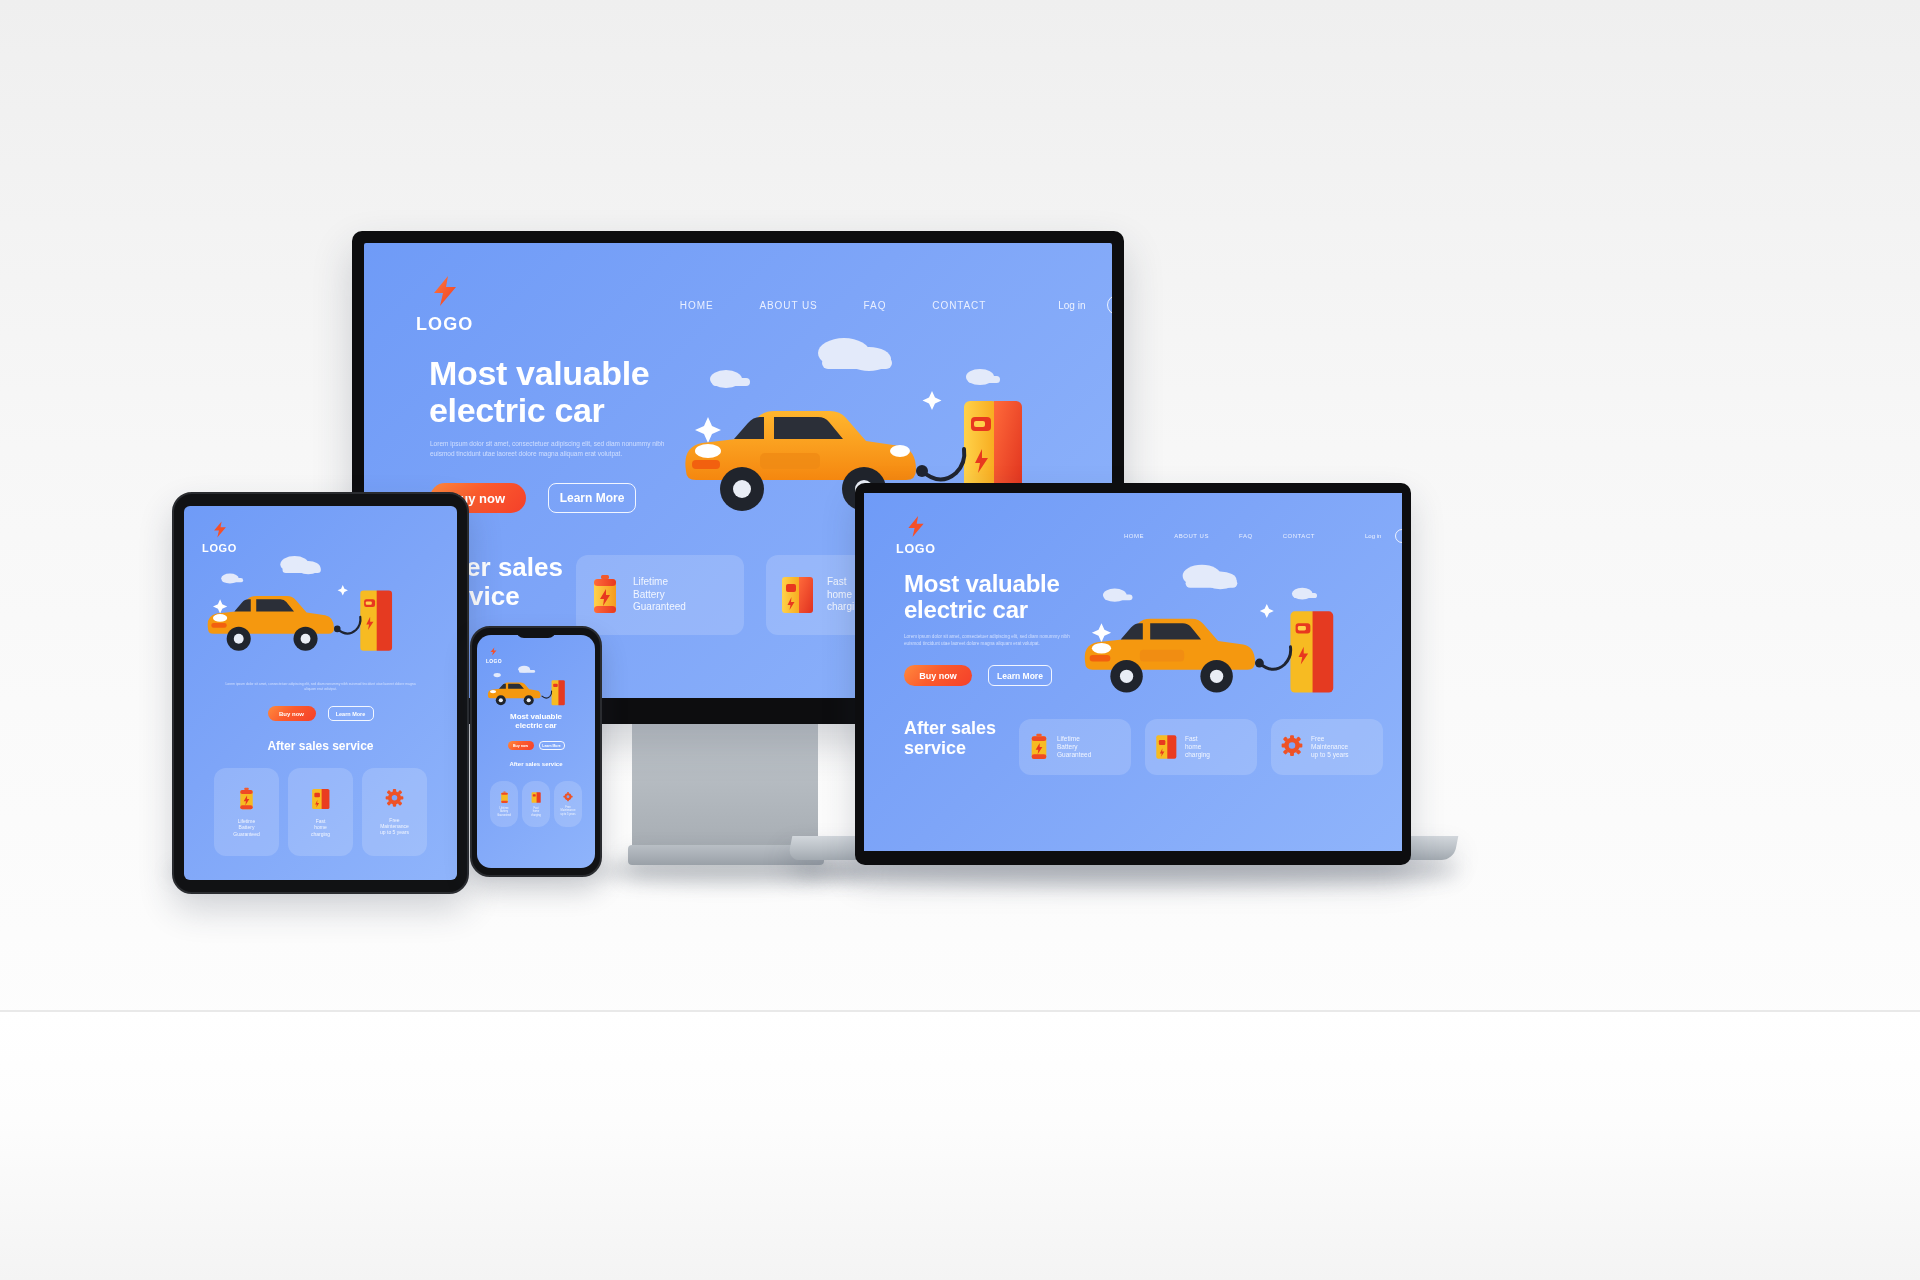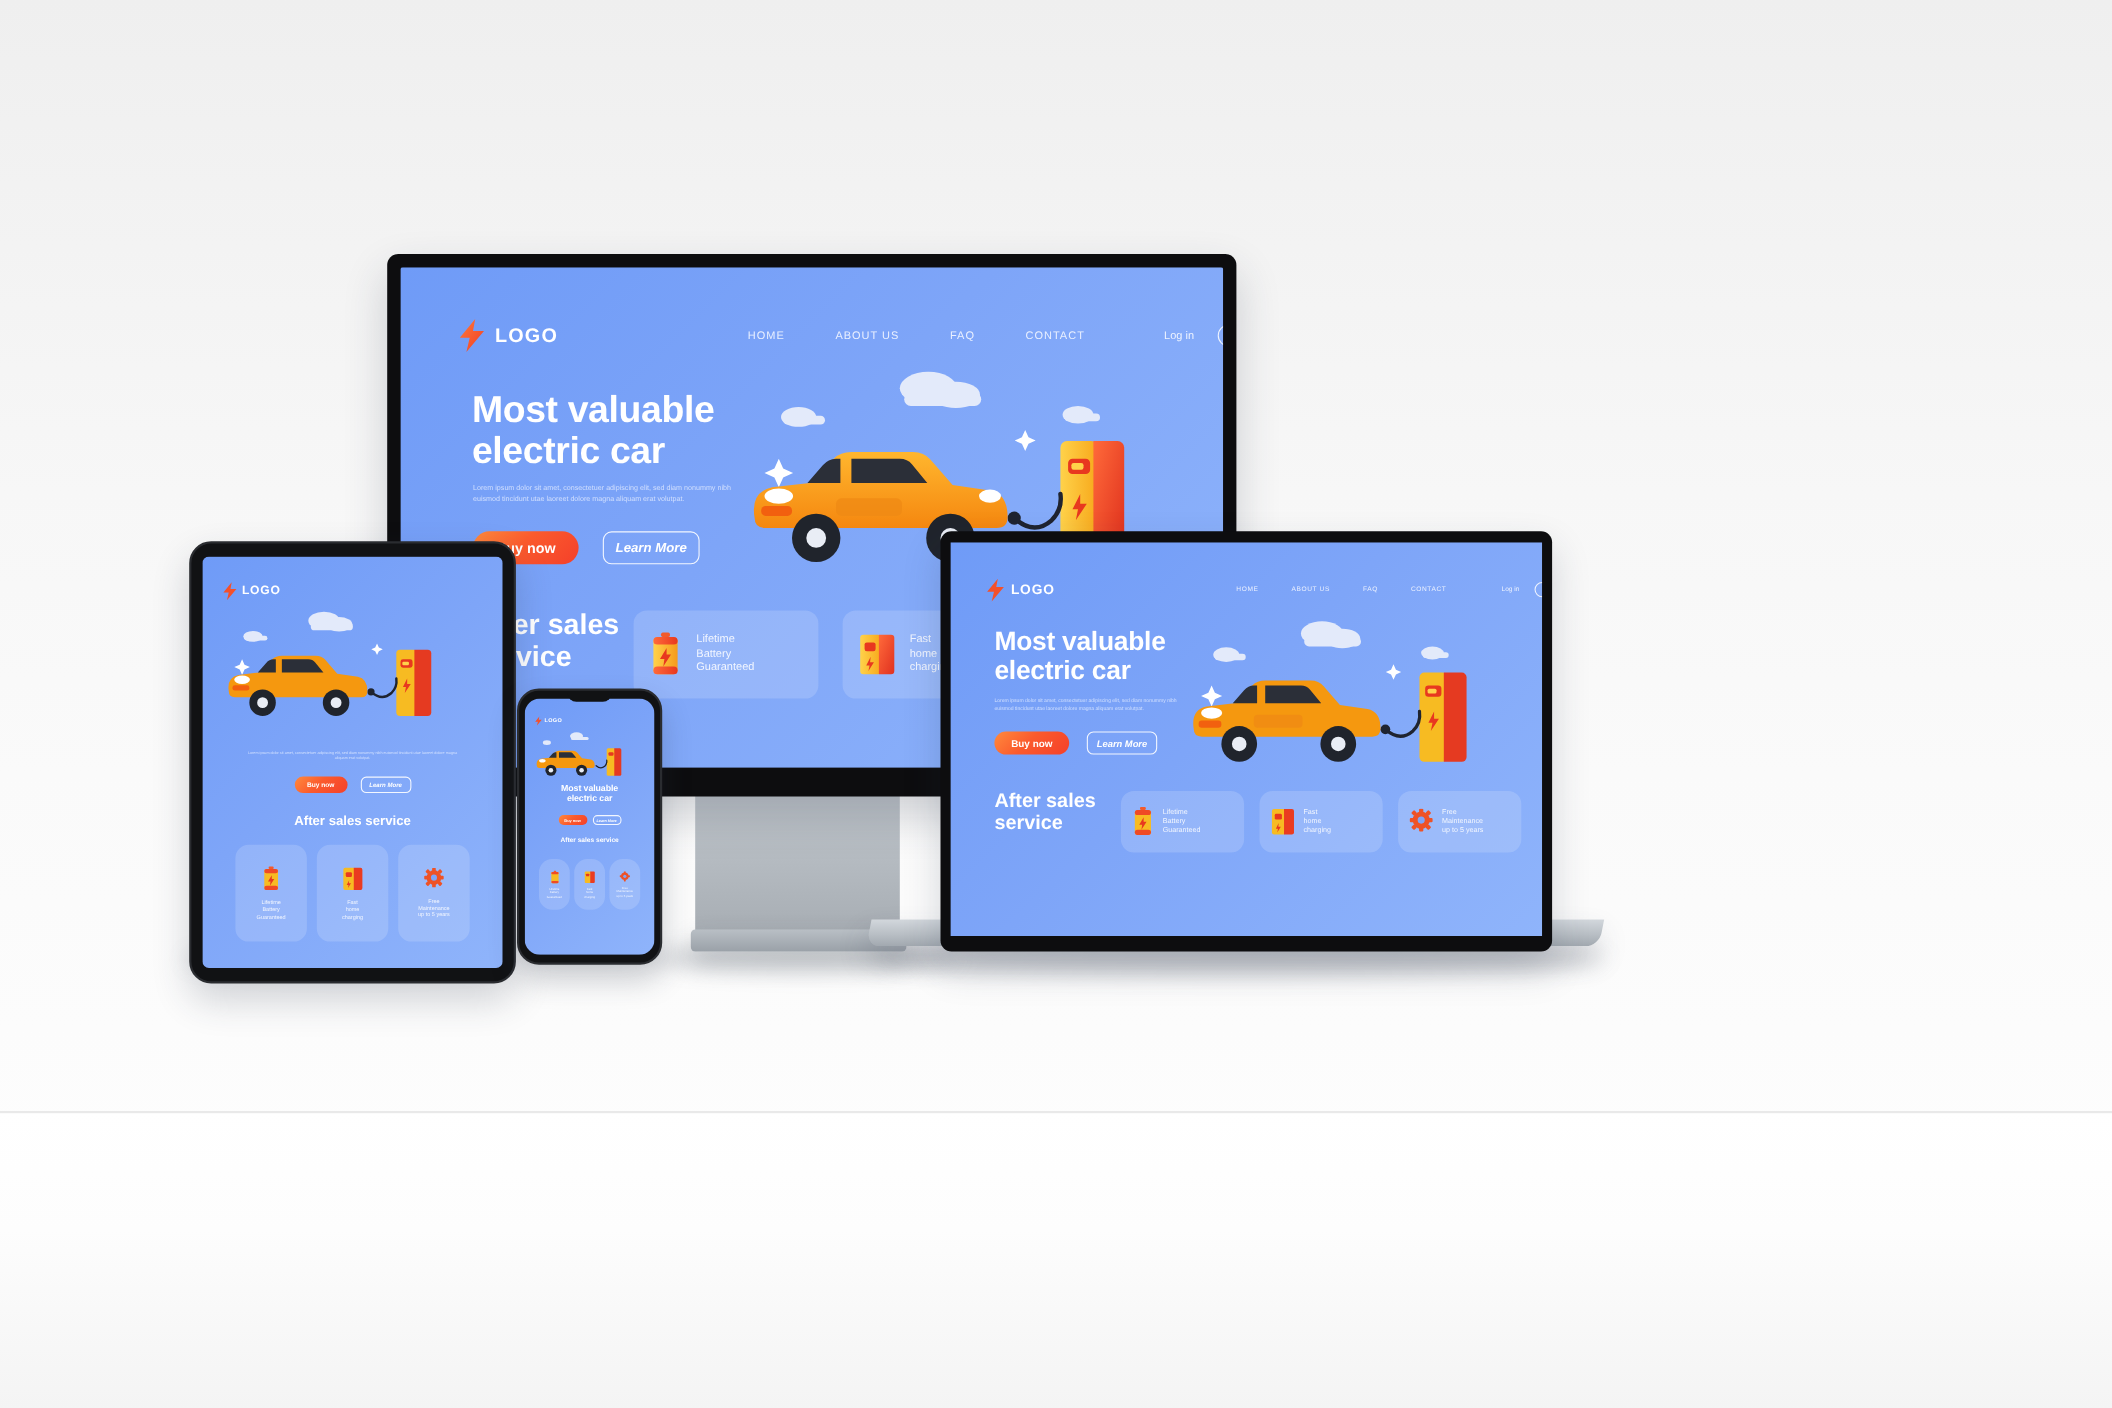--- a/index.html
+++ b/index.html
@@ -12,35 +12,35 @@
   
   .floor{position:absolute;left:0;right:0;top:1010px;height:270px;
     background:linear-gradient(180deg,#ffffff 0%,#fdfdfd 40%,#f4f4f4 100%);}
   .floor-line{position:absolute;left:0;right:0;top:1010px;height:2px;background:#e9e9e9;}
 
   
   .site{position:absolute;inset:0;background:linear-gradient(135deg,#6f9bf7 0%,#7ea5f8 45%,#8fb4fb 100%);
         overflow:hidden;}
   .site *{box-sizing:border-box;}
   .nav{display:flex;align-items:center;width:100%;}
-  .brand{display:flex;align-items:center;gap:.5em;}
+  .brand{display:flex;align-items:center;gap:.5em;flex-direction:column;}
   .bolt{display:block;}
   .brandtxt{color:#fff;font-weight:700;letter-spacing:.06em;}
   .navlinks{display:flex;align-items:center;margin-left:auto;}
   .navlinks a{color:#eaf0ff;text-decoration:none;letter-spacing:.09em;white-space:nowrap;}
   .auth{display:flex;align-items:center;}
   .auth .login{color:#eef3ff;white-space:nowrap;}
   .signup{border:1px solid rgba(255,255,255,.85);border-radius:999px;color:#fff;white-space:nowrap;text-align:center;}
   h1.hero{color:#fff;font-weight:700;line-height:1.08;margin:0;letter-spacing:-.01em;}
   p.lede{color:#d6e3ff;margin:0;line-height:1.55;opacity:.92;}
   .btns{display:flex;align-items:center;}
   .btn-buy{background:linear-gradient(135deg,#ff8a3d 0%,#fb5b2d 45%,#f4402a 100%);
     color:#fff;font-weight:700;border-radius:999px;text-align:center;display:flex;align-items:center;justify-content:center;}
   .btn-learn{border:1px solid rgba(255,255,255,.9);color:#fff;font-weight:700;border-radius:8px;
-    display:flex;align-items:center;justify-content:center;text-align:center;font-style:italic;}
+    display:flex;align-items:center;justify-content:center;text-align:center;}
   h2.sect{color:#fff;font-weight:700;margin:0;line-height:1.12;}
   .cards{display:flex;}
   .card{background:rgba(255,255,255,.16);border-radius:12px;display:flex;align-items:center;}
   .card .ico{flex:none;}
   .card .ctxt{color:#f2f6ff;line-height:1.25;}
 
   
   .illus{position:absolute;}
   .illus svg{display:block;width:100%;height:100%;}
 

